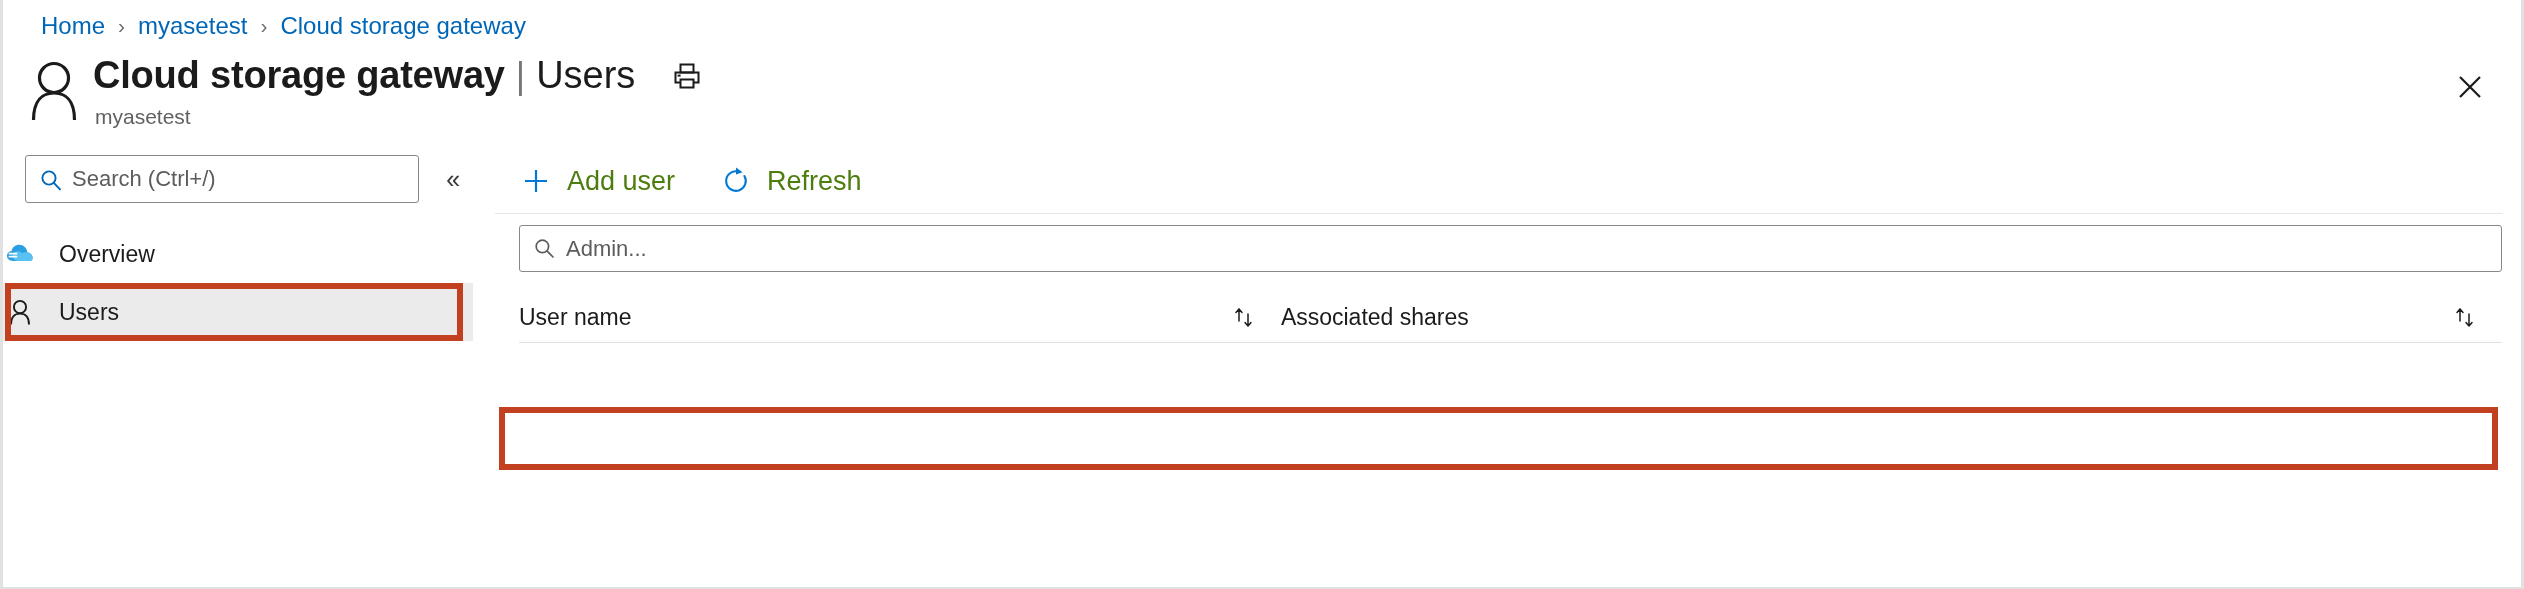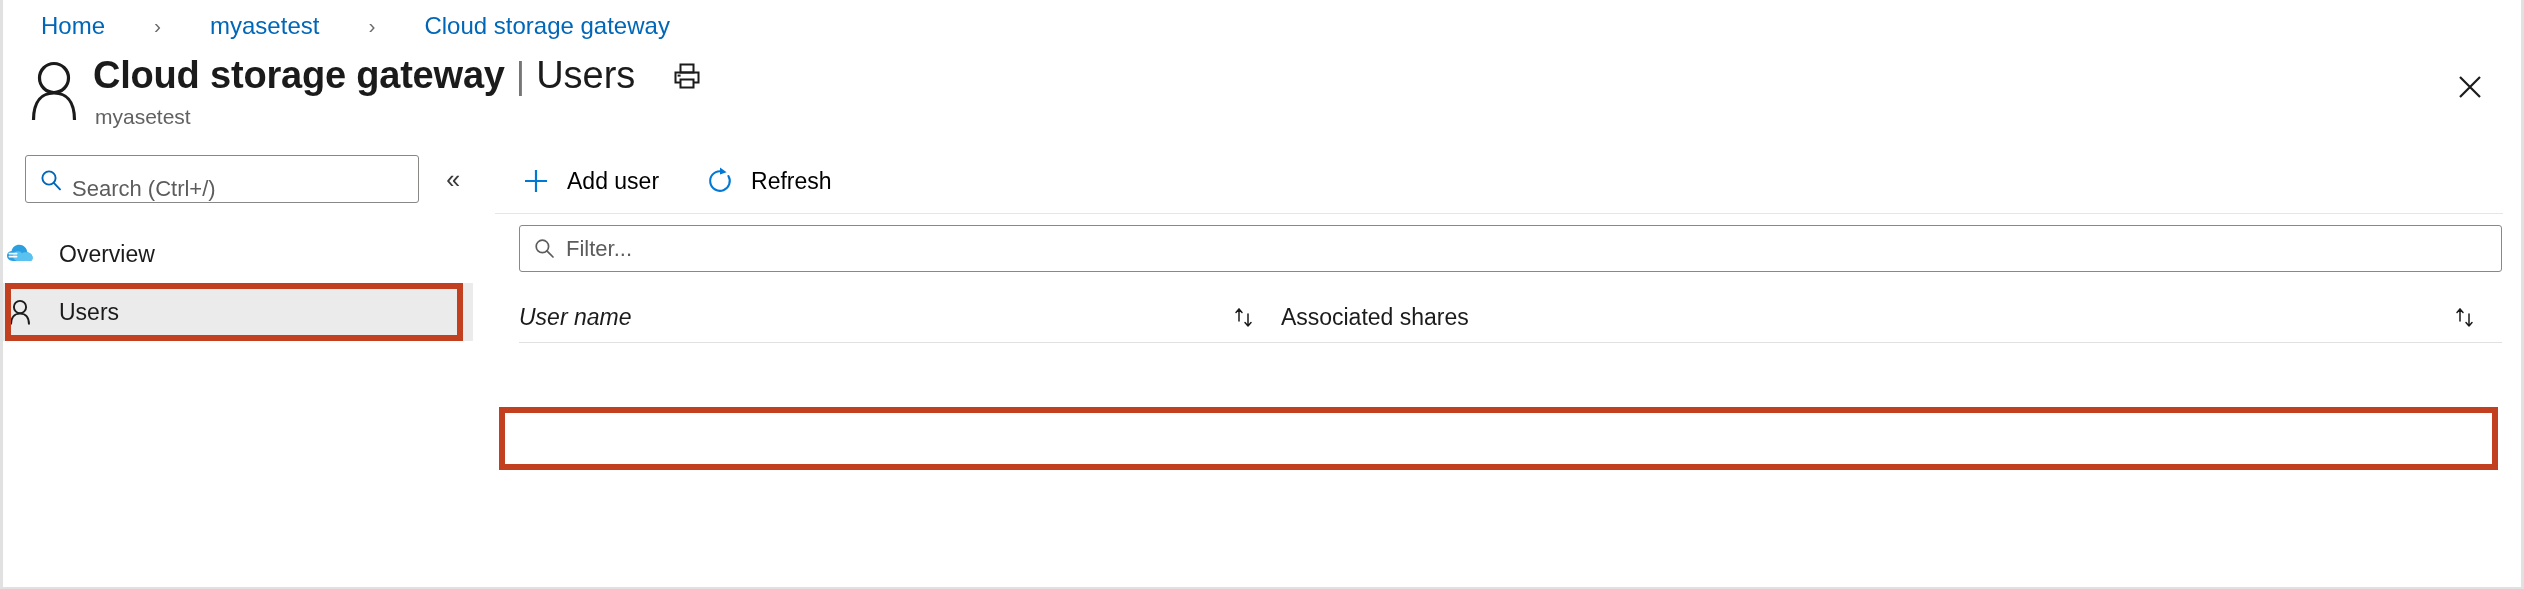--- a/index.html
+++ b/index.html
@@ -23,21 +23,20 @@
   
   .breadcrumb {
     position: absolute;
     left: 38px;
     top: 12px;
     display: flex;
     align-items: center;
     font-size: 24px;
     color: #0067b8;
     white-space: nowrap;
-    gap: 36px;
   }
   .crumb { color: #0067b8; cursor: pointer; }
   .crumb-sep {
     color: #6b6b6b;
     margin: 0 13px;
     font-size: 21px;
     font-family: "Liberation Sans", sans-serif;
   }
 
   
@@ -108,21 +107,21 @@
     padding-left: 22px;
   }
   .search-box {
     position: relative;
     width: 439px;
     height: 48px;
     border: 1px solid #8a8886;
     border-radius: 3px;
     background: #fff;
     display: flex;
-    align-items: flex-end;
+    align-items: center;
     cursor: text;
   }
   .search-box .mag {
     position: absolute;
     left: 13px; top: 12px;
     width: 24px; height: 24px;
   }
   .search-box .ph {
     padding-left: 46px;
     font-size: 22px;
@@ -188,22 +187,22 @@
     cursor: pointer;
     white-space: nowrap;
   }
   .cmd-ico {
     width: 34px; height: 34px;
     margin-right: 14px;
     display: flex; align-items: center; justify-content: center;
     flex: none;
   }
   .cmd-label {
-    font-size: 23px;
-    color: #000000;
+    font-size: 27px;
+    color: #4d7c0f;
   }
   .cmd-divider {
     position: absolute;
     left: 0; top: 58px;
     width: 2008px;
     height: 1px;
     background: #e6e6e6;
   }
 
   .filter-wrap {
@@ -264,21 +263,21 @@
     flex: none;
   }
   .tbl tbody td {
     height: 57px;
     font-size: 23px;
     color: #1b1b1b;
     border-bottom: 1px solid #e8e8e8;
     vertical-align: middle;
   }
   .tbl tbody tr:last-child td { border-bottom: 1px solid #e1e1e1; }
-  .col-name { width: 730px; font-style: italic; }
+  .col-name { width: 730px; }
   .col-shares { width: 1170px; }
   .col-act { width: 83px; }
   .ellipsis-btn {
     width: 56px; height: 32px;
     display: flex; align-items: center; justify-content: flex-end;
     gap: 8px;
     cursor: pointer;
     padding-right: 8px;
   }
   .ellipsis-btn i {
@@ -411,21 +410,21 @@
       <span class="cmd-divider"></span>
     </div>
 
     <div class="filter-wrap">
       <span class="mag">
         <svg width="23" height="23" viewBox="0 0 23 23">
           <circle cx="9.4" cy="9.4" r="6.2" fill="none" stroke="#5c5c5c" stroke-width="1.7"></circle>
           <path d="M13.9 13.9 L20 20" stroke="#5c5c5c" stroke-width="1.7" stroke-linecap="round"></path>
         </svg>
       </span>
-      <span class="filter-ph">Filter...</span>
+      <span class="filter-ph">Admin...</span>
     </div>
 
     <table class="tbl">
       <thead>
         <tr>
           <th class="col-name">
             <div class="th-inner">
               <span>User name</span>
               <span class="sort-ico">
                 <svg width="26" height="26" viewBox="0 0 26 26">

